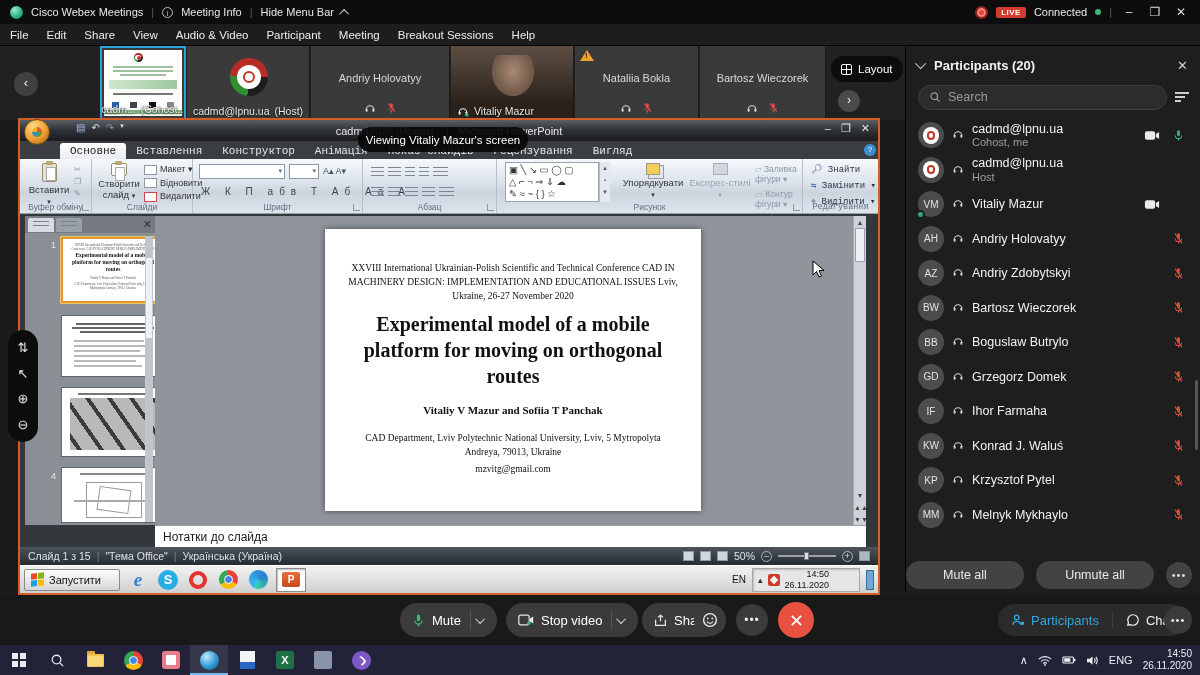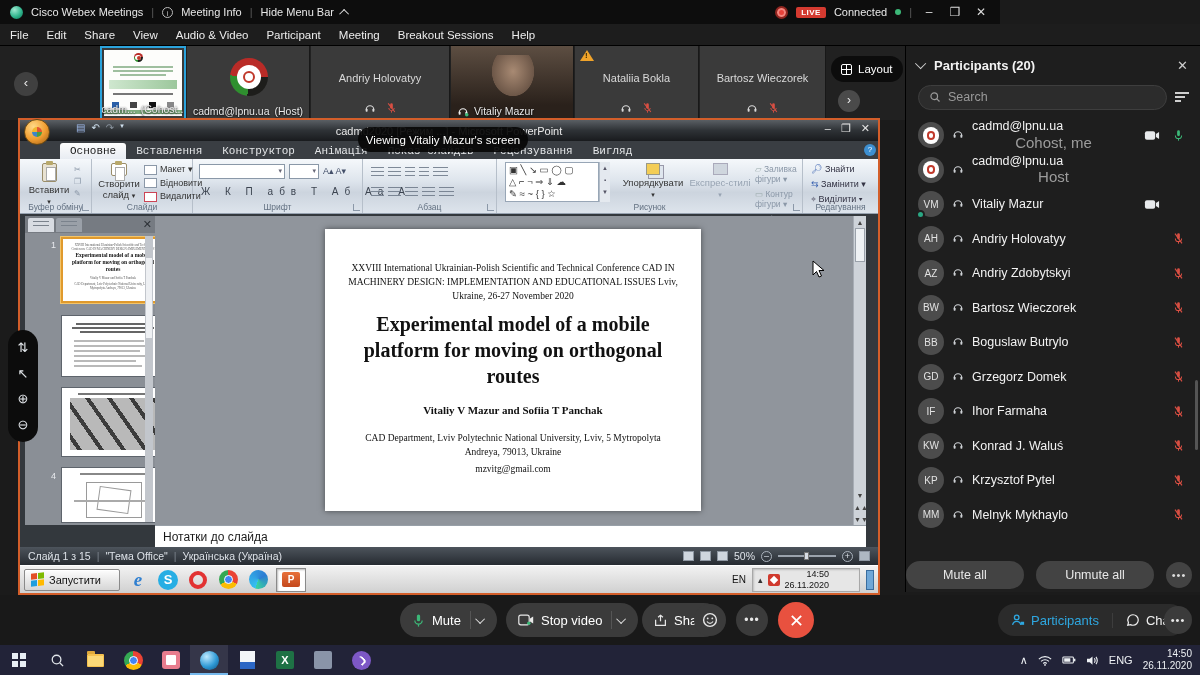--- a/index.html
+++ b/index.html
@@ -2,21 +2,21 @@
 <html><head>
 <meta charset="utf-8">
 <style>
   * { margin:0; padding:0; box-sizing:border-box; }
   html,body { width:1200px; height:675px; overflow:hidden; background:#101010;
     font-family:"Liberation Sans", sans-serif; -webkit-font-smoothing:antialiased; }
   #root { position:relative; width:1200px; height:675px; background:#1b1b1b; }
   .abs { position:absolute; }
 
   
-  #titlebar { left:0; top:0; width:1000px; height:24px; background:#0d0d0d;
+  #titlebar { left:0; top:0; width:1200px; height:24px; background:#0d0d0d;
     display:flex; align-items:center; gap:8px; padding:0 10px; color:#e8e8e8; font-size:11px; }
   .wx-ball { width:13px; height:13px; border-radius:50%;
     background:radial-gradient(circle at 35% 30%, #9fe8d0, #2fb48c 55%, #0d6e52); }
   .tb-sep { color:#5a5a5a; }
   .info-ic { display:inline-block; width:11px; height:11px; border:1px solid #bbb; border-radius:50%;
     font-size:8px; line-height:11px; text-align:center; color:#bbb; }
   .chev-up { display:inline-block; width:7px; height:7px; border-left:1.5px solid #ddd; border-top:1.5px solid #ddd;
     transform:rotate(45deg) translateY(2px); }
   .rec-dot { width:13px; height:13px; border-radius:50%; background:#e8423a; border:2px solid #8f2620;
     box-shadow:inset 0 0 0 2px #f3867f; }
@@ -79,21 +79,21 @@
   .sort-ic { width:14px; height:12px; position:relative; }
   .sort-ic i { position:absolute; left:0; height:1.6px; background:#cfcfcf; }
   #p-list { position:absolute; left:0; top:72px; width:295px; height:448px; overflow:hidden; }
   .p-row { height:34.5px; display:flex; align-items:center; gap:8px; padding:0 14px 0 12px; }
   .p-avatar { width:26px; height:26px; min-width:26px; border-radius:50%; background:#4c4c4c; color:#e2e2e2;
     font-size:10px; display:flex; align-items:center; justify-content:center; position:relative; }
   .p-dot { position:absolute; left:-2px; bottom:-2px; width:9px; height:9px; border-radius:50%;
     background:#2aa884; border:2px solid #1e1e1e; }
   .p-names { flex:1; line-height:1.15; overflow:hidden; white-space:nowrap; }
   .p-name { color:#f2f2f2; font-size:12.5px; }
-  .p-role { color:#9c9c9c; font-size:15px;text-align:center; }
+  .p-role { color:#9c9c9c; font-size:11px; }
   .p-ico { width:18px; display:flex; justify-content:center; }
   #p-scroll { position:absolute; right:2px; top:334px; width:3px; height:70px; background:#555; border-radius:2px; }
   #p-footer { position:absolute; left:0; top:512px; width:295px; height:34px; display:flex; align-items:center;
     justify-content:flex-start; gap:12px; }
   .pill-btn { height:28px; border-radius:14px; background:#434343; color:#e9e9e9; font-size:12.5px;
     display:flex; align-items:center; justify-content:center; }
   .dots-btn { width:26px; height:26px; border-radius:50%; background:#434343; color:#dcdcdc; font-size:11px;
     display:flex; align-items:center; justify-content:center; letter-spacing:1px; }
 
   
@@ -777,21 +777,21 @@
       </div>
       <div class="mini-col" style="left:258px; top:5px; gap:5px; font-size:8.5px;">
         <span><span style="color:#9aa;">▱</span> <span>Заливка фігури</span> ▾</span>
         <span><span style="color:#9aa;">▭</span> <span>Контур фігури</span> ▾</span>
         <span><span style="color:#9aa;">◙</span> <span>Ефекти для фігур</span> ▾</span>
       </div>
       <div class="rg-label">Рисунок</div>
       <span class="launcher"></span>
     </div>
 
-    <div class="rgroup" style="left:783px; width:75px; border-right:none;">
+    <div class="rgroup" style="left:783px; width:75px; border-right:none;font-family:Liberation Mono, monospace;">
       <div class="mini-col" style="left:8px; top:5px; gap:5px; font-size:9px; color:#334;">
         <span><span style="color:#3a62b0;">🔎︎</span> <span>Знайти</span></span>
         <span><span style="color:#3a62b0;">⇆</span> <span>Замінити</span> ▾</span>
         <span><span style="color:#667;">⌖</span> <span>Виділити</span> ▾</span>
       </div>
       <div class="rg-label">Редагування</div>
     </div>
   </div>
 
   <div id="thumb-panel" class="abs">

